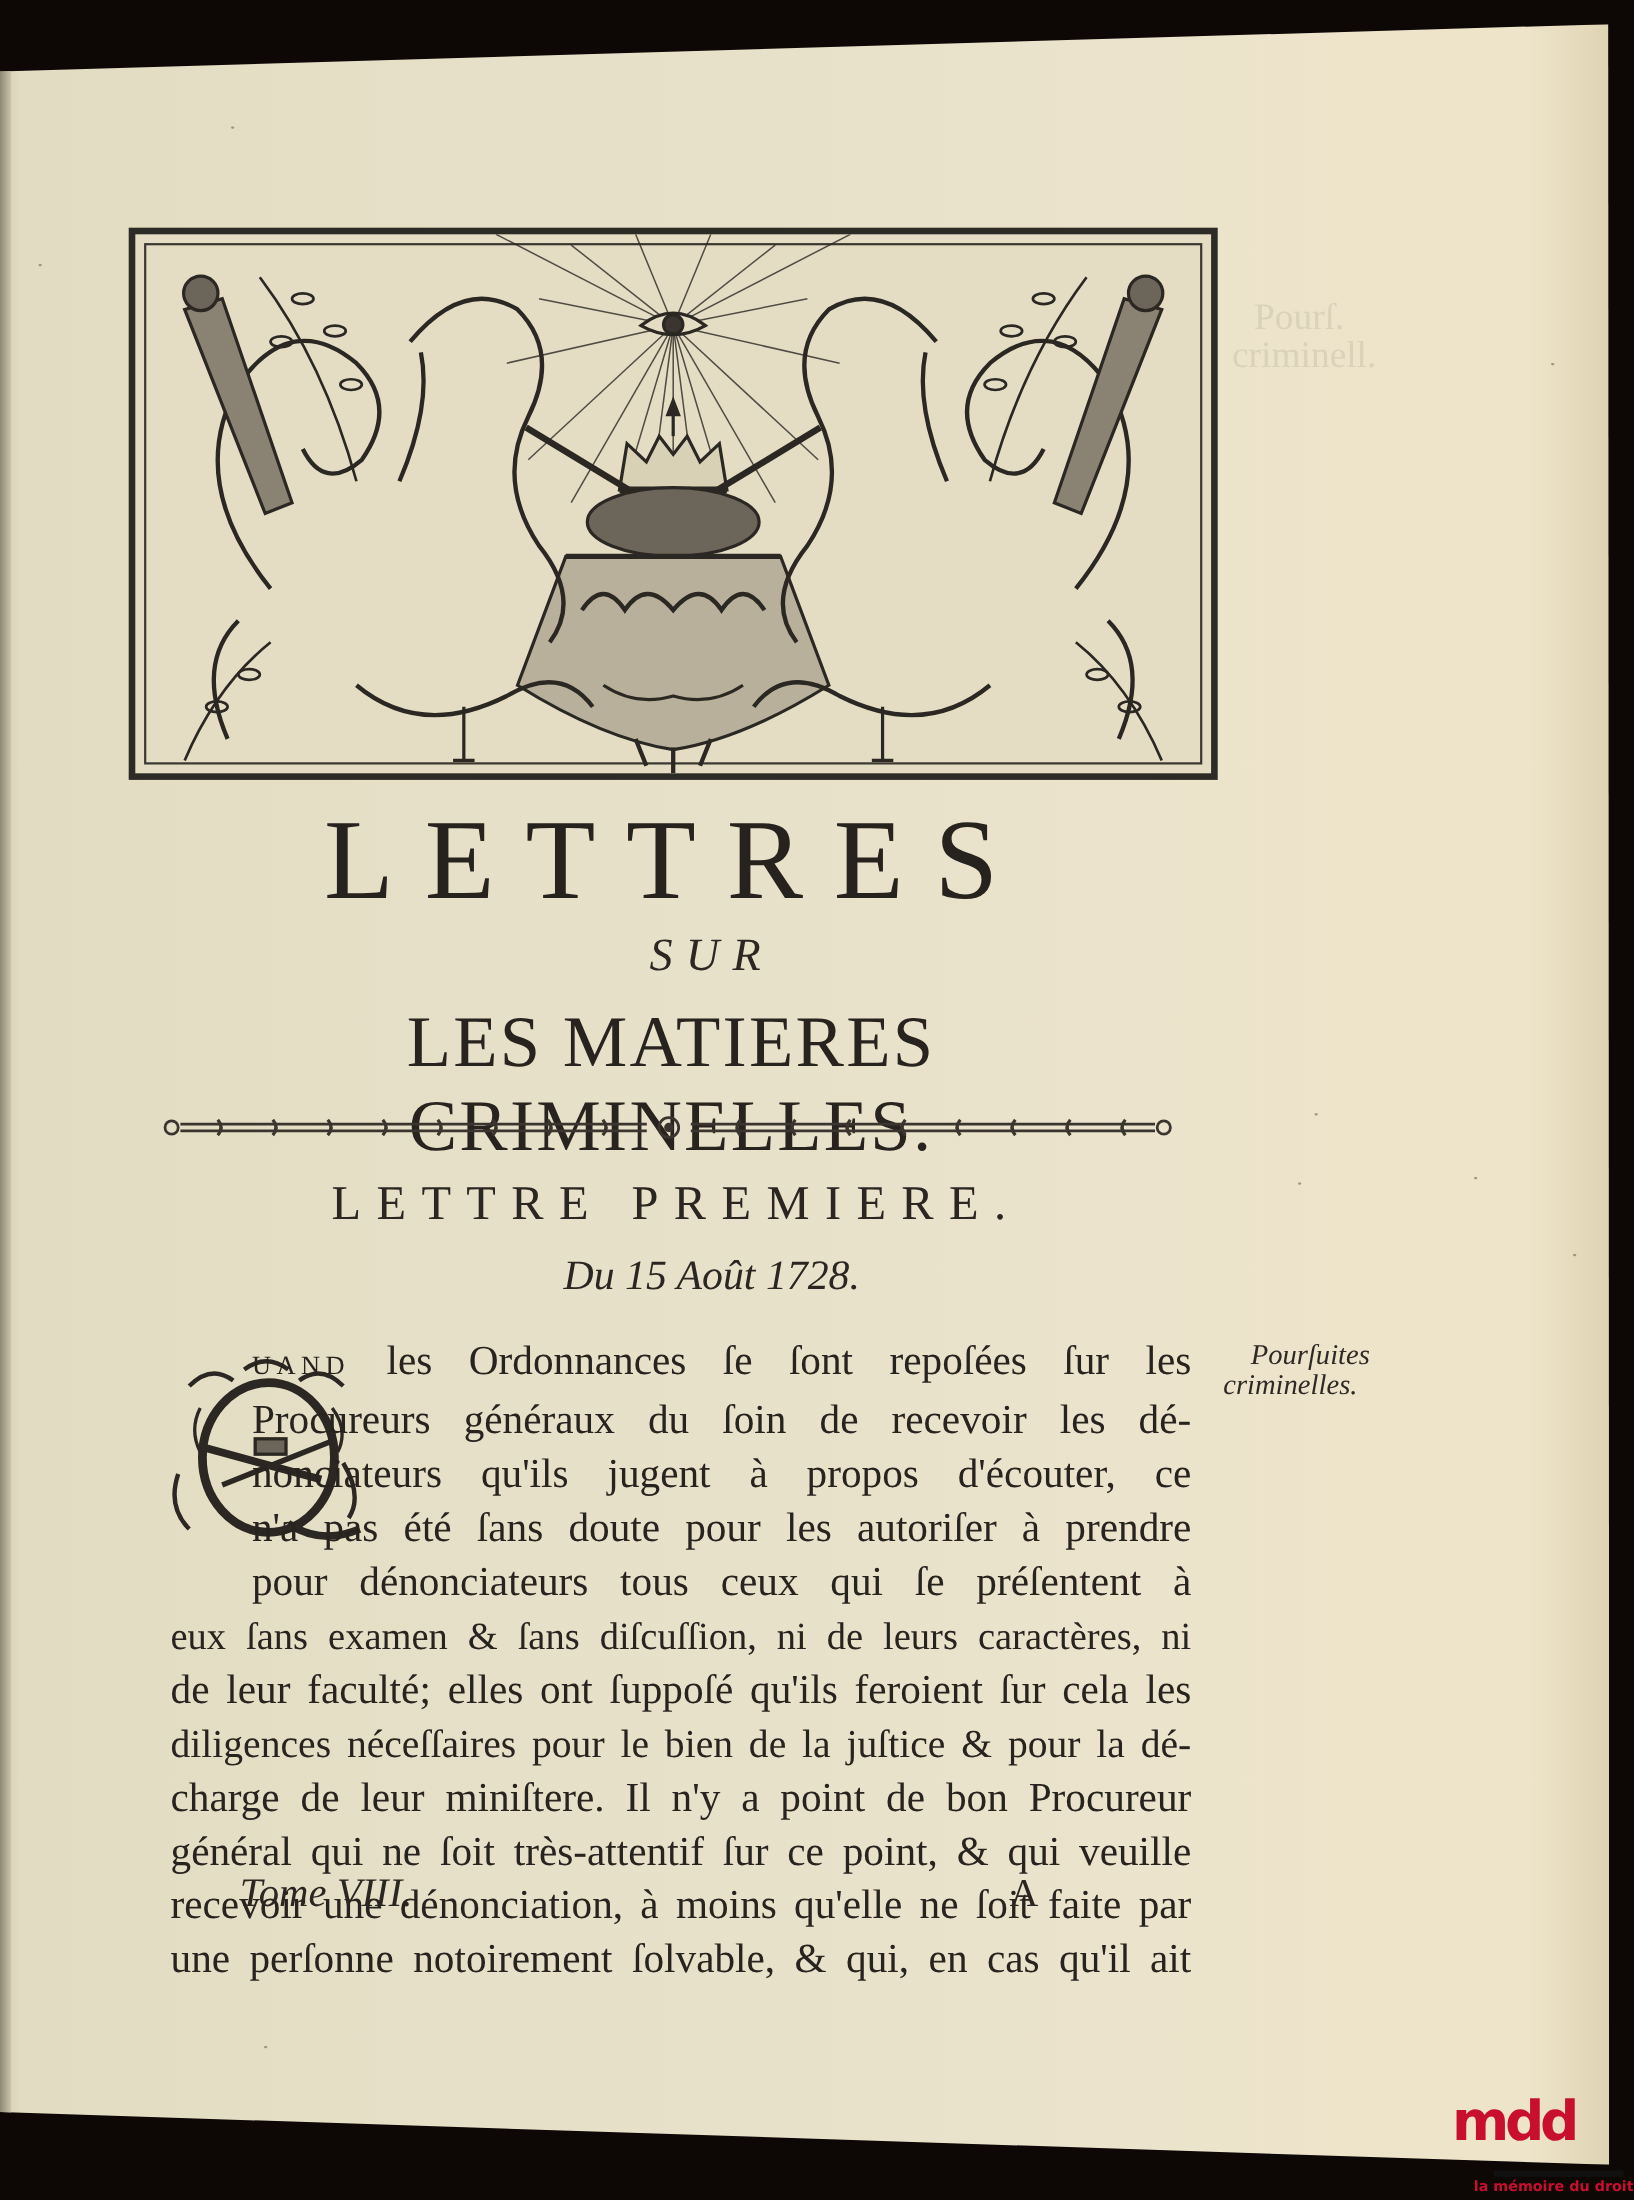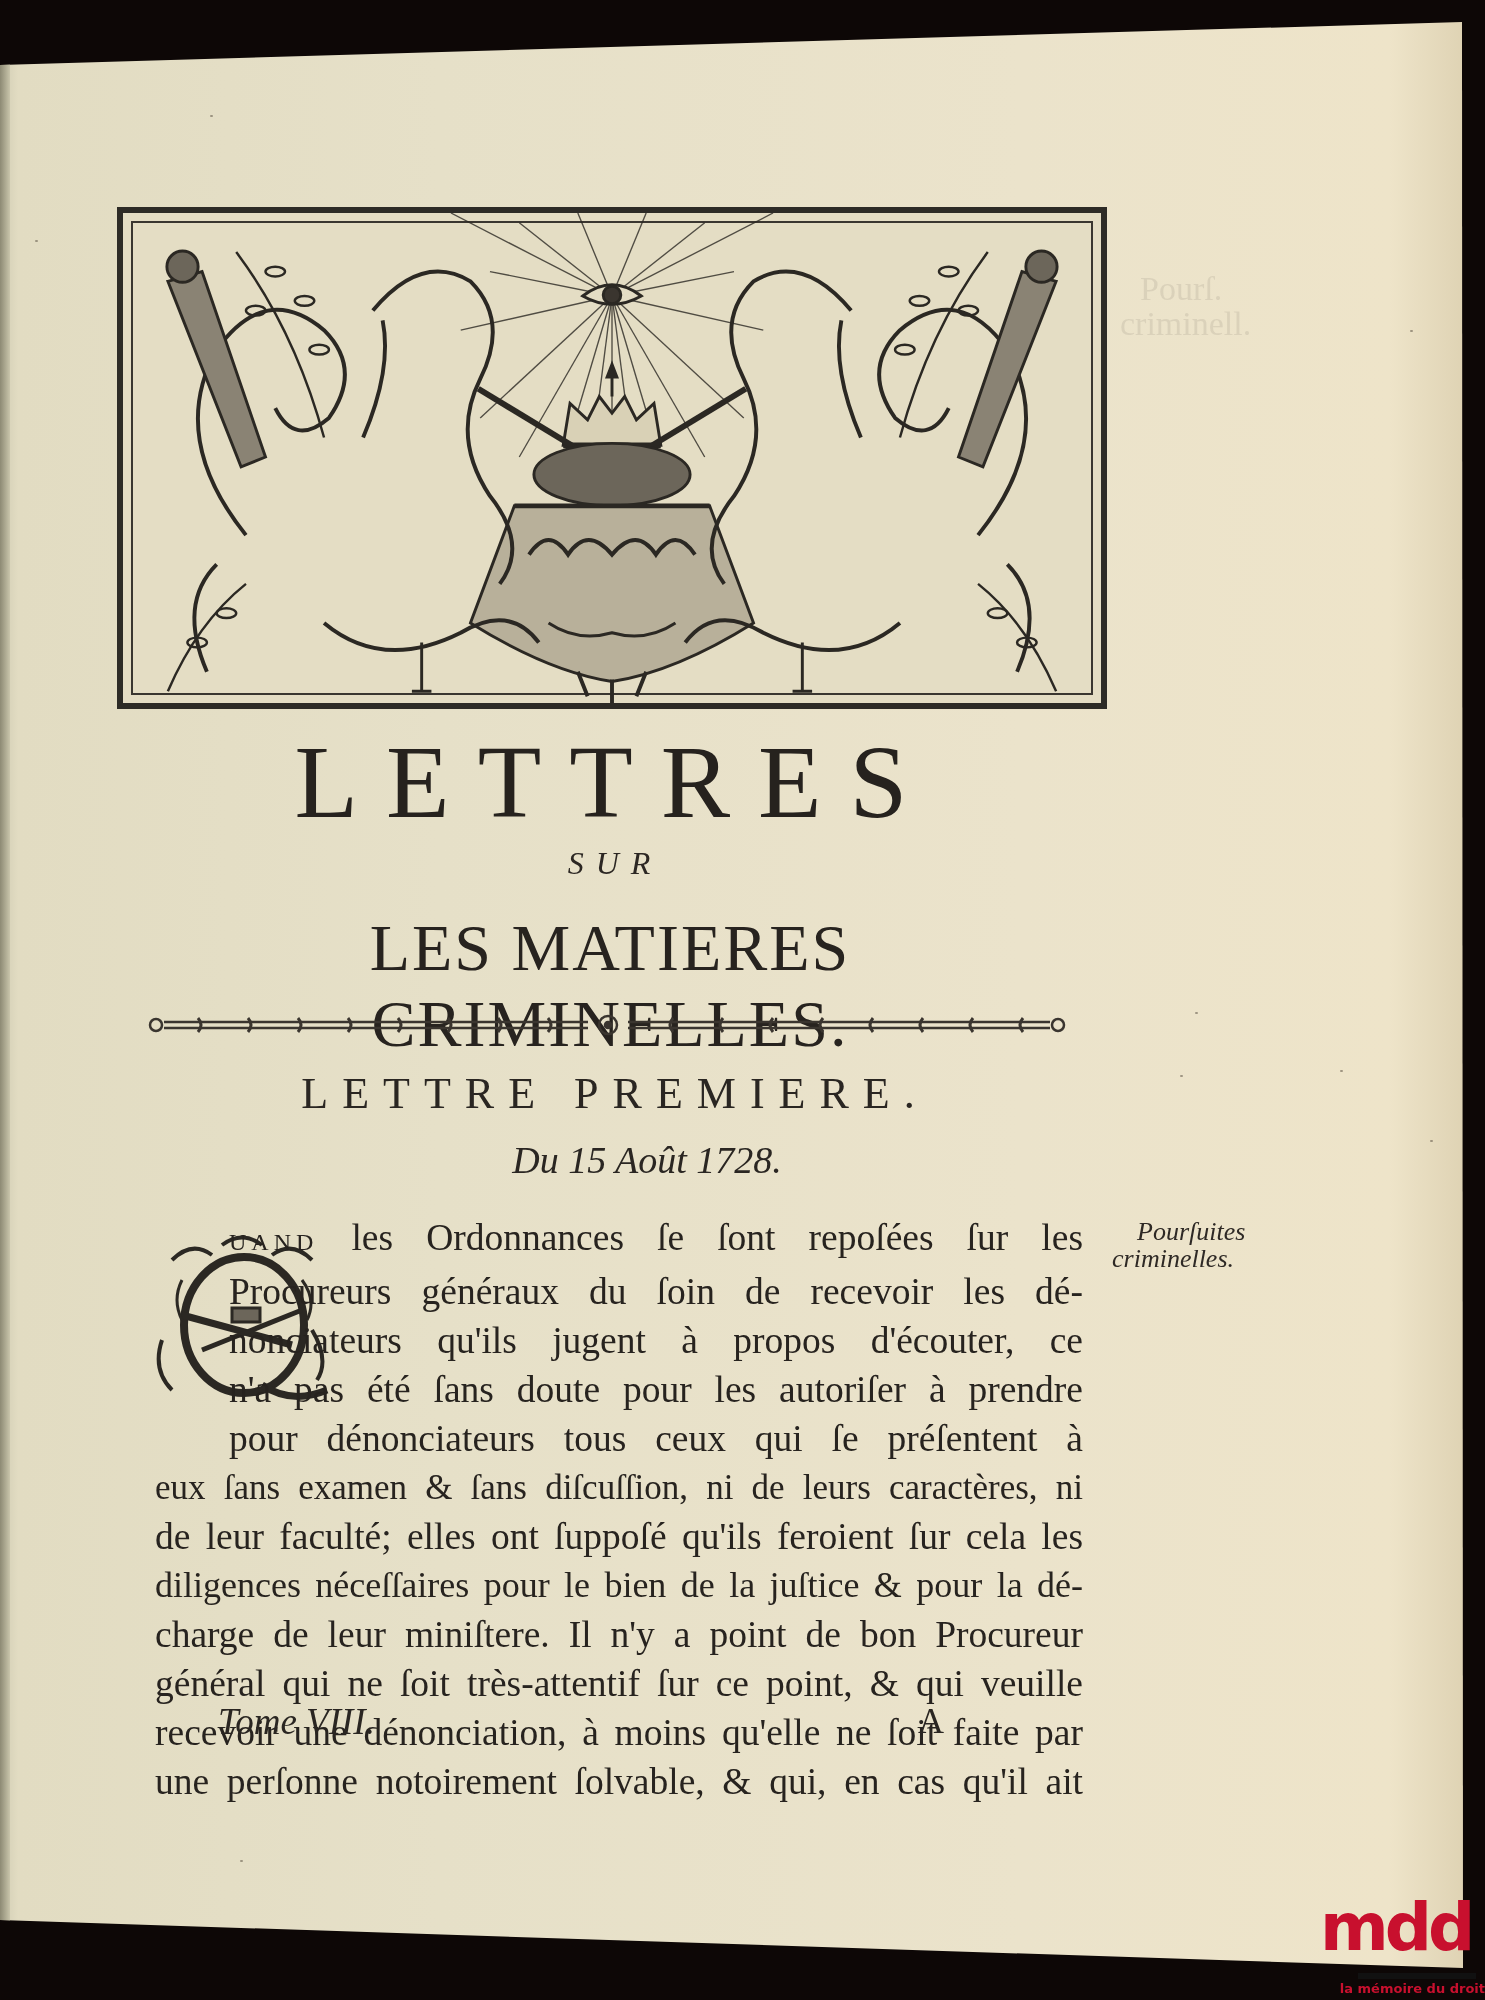--- a/index.html
+++ b/index.html
@@ -29,21 +29,21 @@
     border: 2px solid #3a3630;
   }
   .banner svg { position: absolute; left: 0; top: 0; width: 100%; height: 100%; }
 
   .title-main {
     position: absolute; left: 0; width: 1230px; top: 722px; text-align: center;
     font-size: 104px; letter-spacing: 28px; color: #26221e; font-weight: normal;
   }
   .title-sur {
     position: absolute; left: 0; width: 1230px; top: 845px; text-align: center;
-    font-size: 32px; font-style: italic; letter-spacing: 12px; color: #2c2723;
+    font-size: 42px; font-style: italic; letter-spacing: 12px; color: #2c2723; padding-left: 32px;
   }
   .title-sub {
     position: absolute; left: 150px; width: 920px; top: 910px; text-align: center;
     font-size: 66px; letter-spacing: 2px; color: #27231f;
   }
   .rule {
     position: absolute; left: 148px; top: 1014px; width: 920px; height: 22px;
   }
   .letter-heading {
     position: absolute; left: 0; width: 1230px; top: 1068px; text-align: center;
@@ -76,21 +76,21 @@
   }
   .show-through {
     position: absolute; color: rgba(90,85,75,0.12); font-size: 34px; font-style: normal;
   }
   
   .logo {
     position: absolute; left: 1320px; top: 1893px; width: 165px; height: 107px;
   }
   .logo-letters {
     position: absolute; left: 0; top: 0; font-family: "DejaVu Sans", sans-serif;
-    font-size: 66px; font-weight: bold; color: #c8102e; letter-spacing: -4px; line-height: 70px; text-align: right;
+    font-size: 50px; font-weight: bold; color: #c8102e; letter-spacing: -4px; line-height: 70px; text-align: right;
   }
   .logo-bar { position: absolute; left: 38px; top: 80px; width: 118px; height: 6px; background: #111; }
   .logo-tag {
     position: absolute; left: 0; top: 88px; width: 165px; text-align: right;
     font-family: "DejaVu Sans", sans-serif; font-size: 13px; font-weight: bold; color: #c8102e;
   }
   .specks span { position: absolute; width: 3px; height: 2px; background: #6c6353; border-radius: 1px; opacity: .6; }
 </style>
 </head>
 <body>

